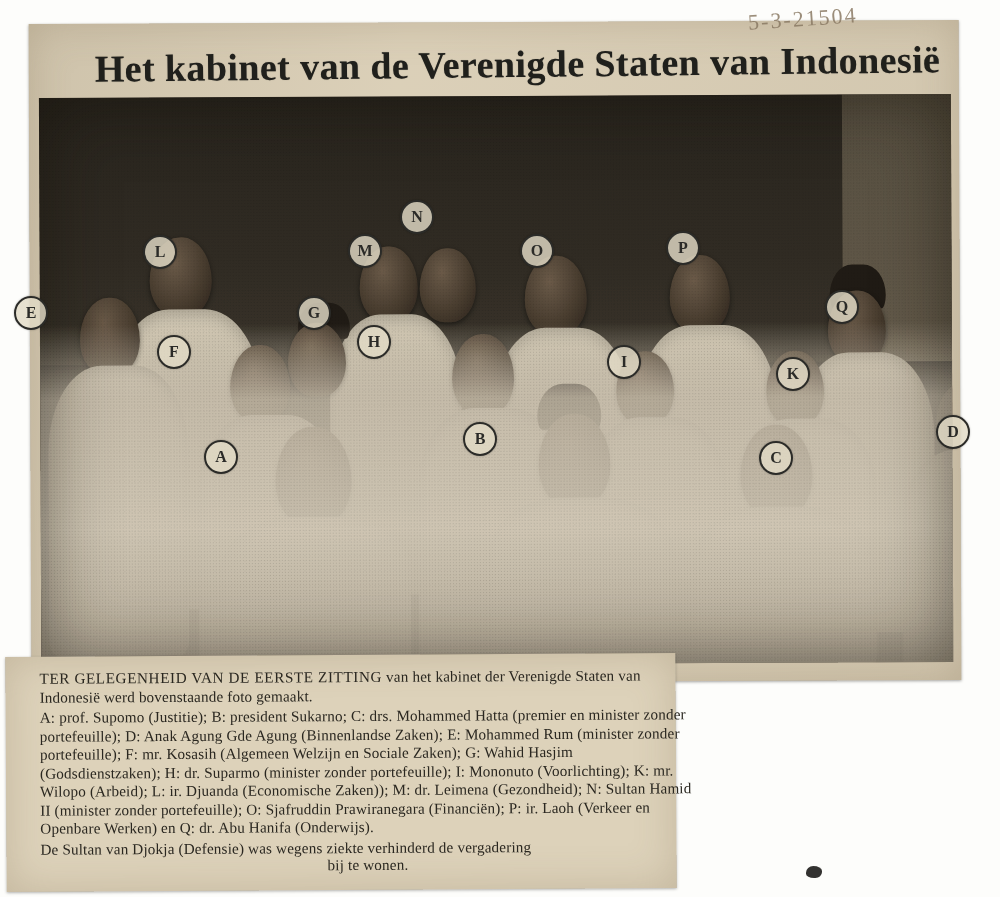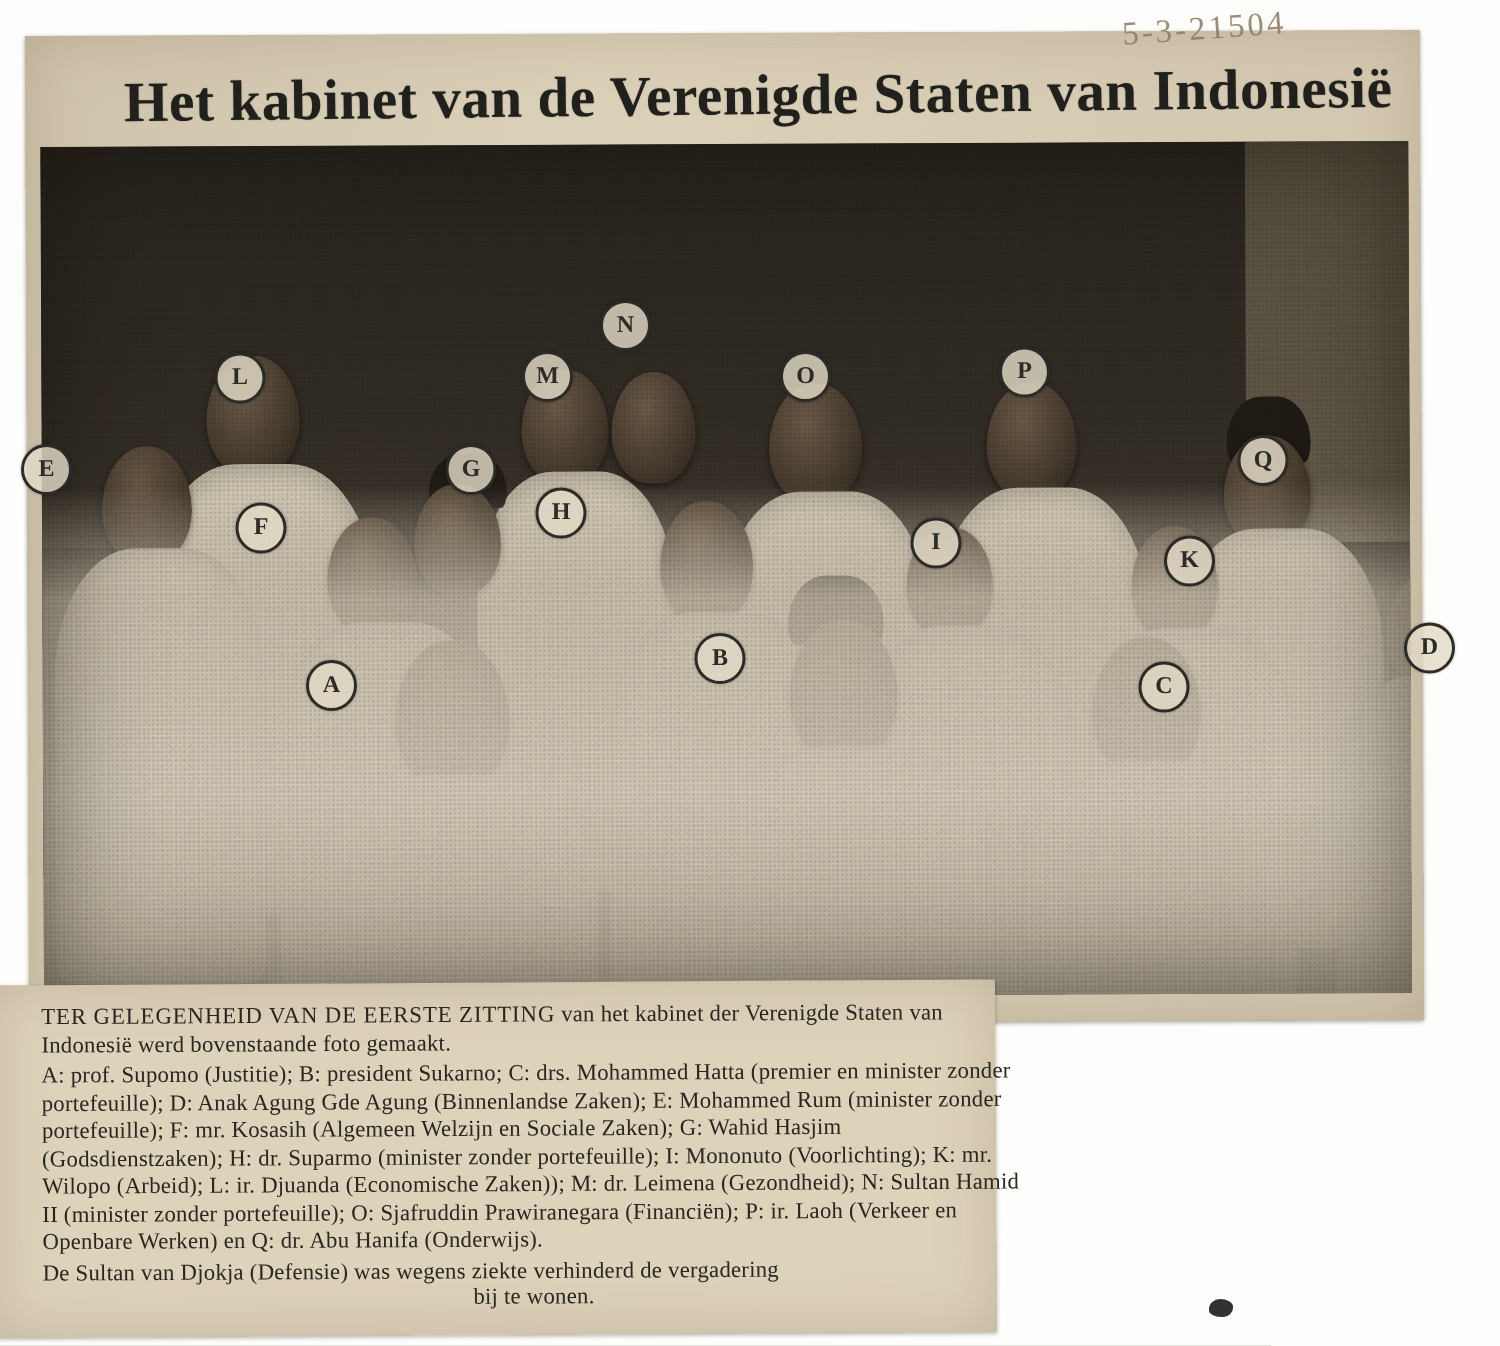--- a/index.html
+++ b/index.html
@@ -12,21 +12,21 @@
     width: 1000px;
     height: 897px;
     overflow: hidden;
     background: #fdfdfb;
     font-family: "Liberation Serif", serif;
   }
 
   
   .clipping {
     position: absolute;
-    left: 12px;
+    left: 24px;
     top: 10px;
     width: 948px;
     height: 880px;
   }
 
   
   .paper-main {
     position: absolute;
     left: 6px;
     top: 12px;

